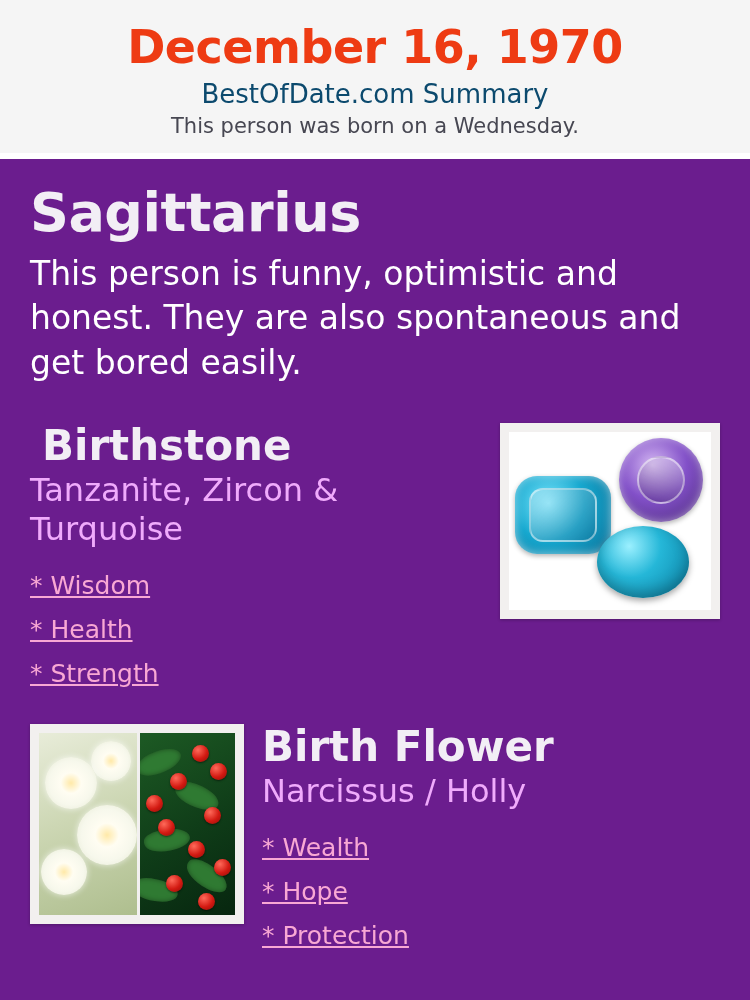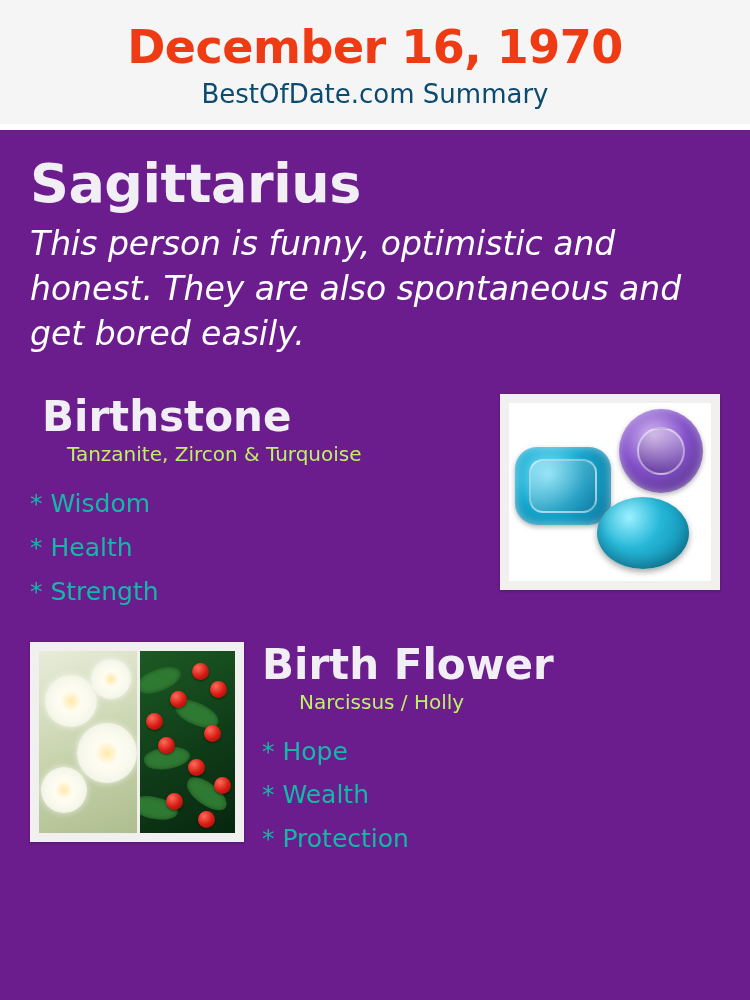--- a/index.html
+++ b/index.html
@@ -57,50 +57,49 @@
     color: #f2eef5;
     line-height: 1.05;
     letter-spacing: -0.5px;
   }
   .zodiac-desc {
     font-size: 33px;
     line-height: 1.35;
     margin-top: 10px;
     color: #ffffff;
     max-width: 690px;
-    font-style: italic;
   }
 
   
   .stone-row {
     display: flex;
     align-items: flex-start;
     margin-top: 38px;
   }
   .stone-text { flex: 1 1 auto; padding-right: 28px; }
   .section-title {
     font-size: 42px;
     font-weight: bold;
     color: #f2eef5;
     line-height: 1.1;
   }
   .section-title.indent { padding-left: 12px; }
   .section-sub {
-    font-size: 20px;
-    color: #bef264;
+    font-size: 32px;
+    color: #f0abfc;
     margin-top: 2px;
     line-height: 1.2;
-    margin-left: 37px;
   }
   .bullets { margin-top: 16px; }
   .bullets li {
     list-style: none;
     font-size: 25px;
     line-height: 1.75;
-    color: #14b8a6;
+    color: #f9a8d4;
+    text-decoration: underline;
   }
 
   
   .photo-frame {
     background: #f2f0ef;
     padding: 9px;
     box-shadow: 0 1px 3px rgba(0,0,0,0.25);
     flex: 0 0 auto;
   }
   .stone-photo { width: 202px; height: 178px; position: relative; overflow: hidden; background: #ffffff; }
@@ -216,20 +215,21 @@
   .holly .r10 { left: 6px; top: 62px; }
 </style>
 </head>
 <body>
 
 <div class="page">
 
   <div class="header">
     <div class="header-date">December 16, 1970</div>
     <div class="header-sub">BestOfDate.com Summary</div>
+    <div class="header-note">This person was born on a Wednesday.</div>
   </div>
 
   <div class="body-panel">
 
     <div class="zodiac-name">Sagittarius</div>
     <div class="zodiac-desc">This person is funny, optimistic and honest. They are also spontaneous and get bored easily.</div>
 
     <div class="stone-row">
       <div class="stone-text">
         <div class="section-title indent">Birthstone</div>
@@ -274,21 +274,21 @@
             <div class="berry r8"></div>
             <div class="berry r9"></div>
             <div class="berry r10"></div>
           </div>
         </div>
       </div>
       <div class="flower-text">
         <div class="section-title">Birth Flower</div>
         <div class="section-sub">Narcissus / Holly</div>
         <ul class="bullets">
+          <li>* Wealth</li>
           <li>* Hope</li>
-          <li>* Wealth</li>
           <li>* Protection</li>
         </ul>
       </div>
     </div>
 
   </div>
 </div>
 
 </body></html>

